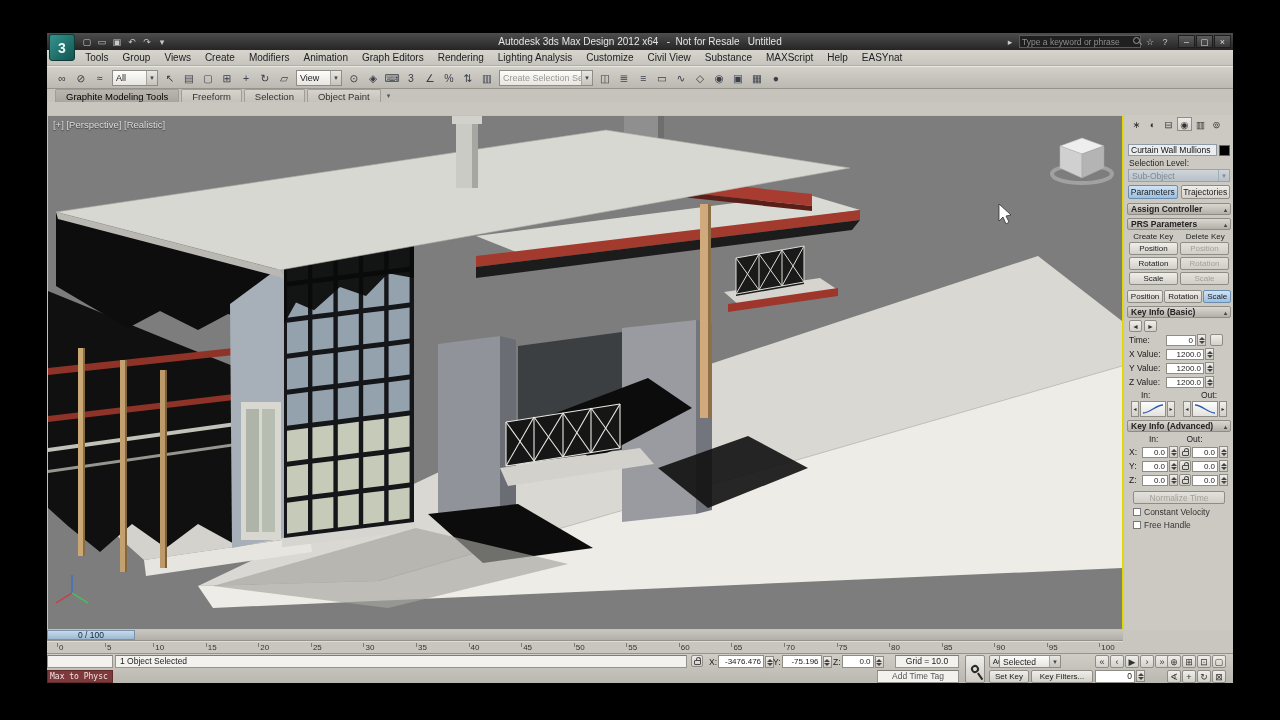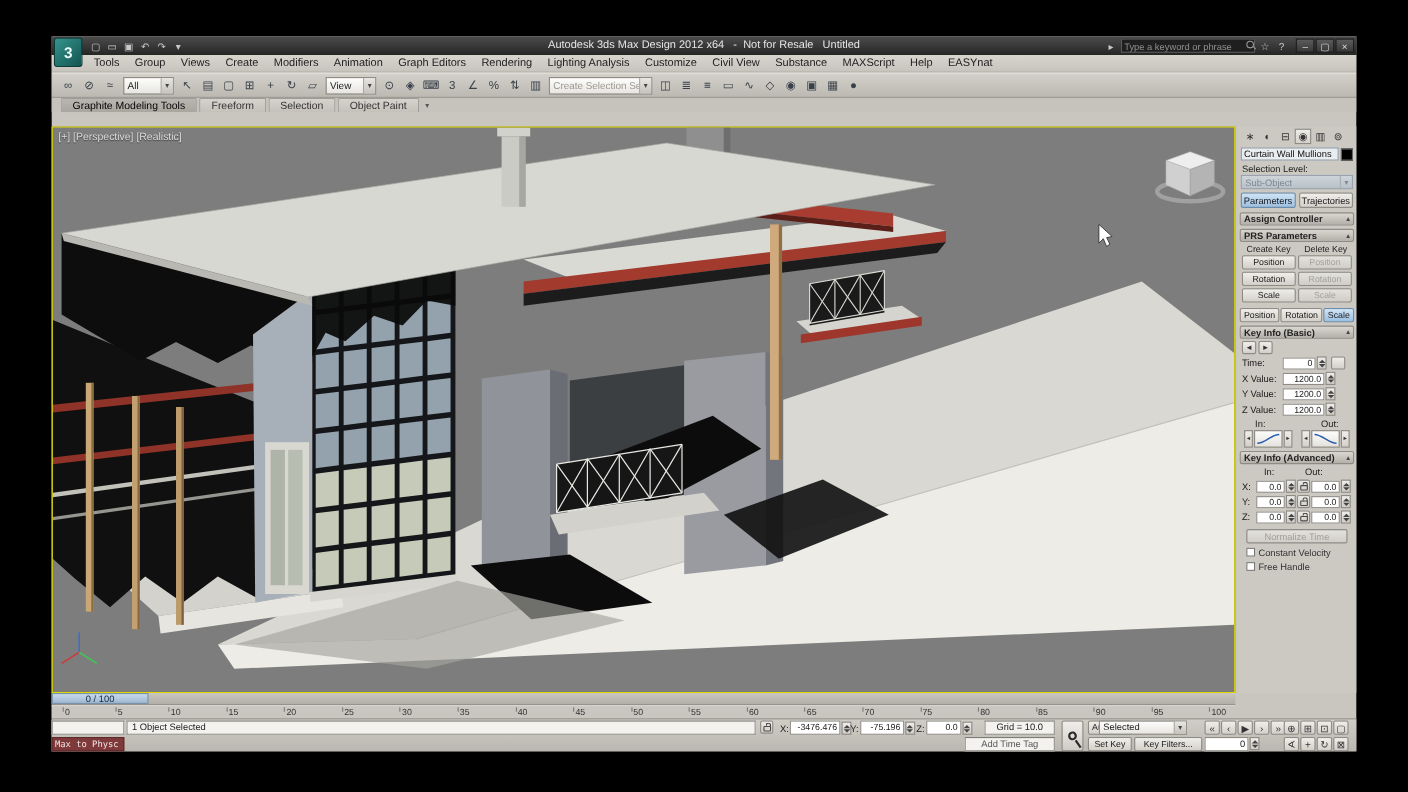--- a/index.html
+++ b/index.html
@@ -46,21 +46,21 @@
 
 
 #viewport{position:absolute;left:0;top:82px;width:1076px;height:515px;border:1px solid #ded800;background:#7d7d7d;overflow:hidden}
 .vp-label{position:absolute;left:5px;top:3px;color:#dcdcdc;font-size:9.5px;text-shadow:0 1px 1px #3c3c3c}
 
 
 #cmdpanel{position:absolute;left:1078px;top:82px;width:108px;height:515px;background:#ccc9c3;font-size:9px;padding:1px 2px;overflow:hidden}
 #cp-tabs{display:flex;gap:1px;padding:1px 0 2px 2px}
 .cptab{width:15px;height:14px;display:flex;align-items:center;justify-content:center;font-size:9.5px;color:#333;border:1px solid transparent}
 .cptab.active{background:linear-gradient(#ecebe7,#d4d1cb);border:1px solid #8f8c86}
-.cp-namerow{display:flex;align-items:center;gap:2px;margin:1px 1px 2px}
+.cp-namerow{display:flex;align-items:center;gap:2px;margin:11px 1px 2px}
 #objname{flex:1;height:12px;background:#e9edf0;border:1px solid #8f9aa5;font-size:8.5px;padding:0 2px;line-height:10px;white-space:nowrap;overflow:hidden;color:#111}
 .swatch{width:11px;height:11px;background:#000;border:1px solid #666;flex:none}
 .cp-label{font-size:8.5px;margin:1px 2px;color:#222}
 .cp-combo{height:13px;margin:0 1px 3px;display:flex;align-items:center;border:1px solid #9aa3ad;background:linear-gradient(#ced5da,#b8c1c8);color:#7d8893;font-size:8.5px;padding-left:3px}
 .cp-combo .ddarr{margin-left:auto;background:none;border-left:1px solid #a5aeb6;color:#7d8893}
 .cp-modes{display:flex;gap:3px;margin:0 1px 4px}
 .cp-modes .btn{flex:1;height:14px;font-size:8.5px}
 .btn{background:linear-gradient(#f0eeea,#d3d0ca);border:1px solid #8f8c86;border-radius:2px;color:#1a1a1a;font-family:inherit}
 .btn.blue{background:linear-gradient(#cfe3f5,#9cc0e2);border-color:#6a8cad}
 .btn.dis{color:#a3a099;background:linear-gradient(#e3e1dc,#d1cec8)}
@@ -113,21 +113,21 @@
 .coord{position:absolute;top:1px;display:flex;align-items:center;gap:1px}
 .clabel{font-size:8.5px;color:#222}
 .cfield{height:13px;background:#fff;border:1px solid #8f8c86;font-size:8px;text-align:right;padding:0 2px;line-height:11px}
 .gridfield{position:absolute;left:848px;top:1px;width:64px;height:13px;font-size:8.5px;line-height:11px;text-align:center;color:#222}
 .timetag{position:absolute;left:830px;top:16px;width:82px;height:13px;font-size:8.5px;line-height:11px;text-align:center;color:#555}
 .keybtn{position:absolute;left:918px;top:1px;width:20px;height:28px;display:flex;align-items:center;justify-content:center;background:linear-gradient(#f0eeea,#cfccc6);border:1px solid #8f8c86;border-radius:2px}
 .key-glyph{position:relative;width:8px;height:8px;border:2px solid #2a2a2a;border-radius:50%;transform:rotate(-35deg)}
 .key-glyph::after{content:'';position:absolute;left:1px;top:7px;width:2px;height:8px;background:#2a2a2a}
 .akey{position:absolute;left:942px;top:1px;width:40px;height:13px;font-size:8px}
 .skey{position:absolute;left:942px;top:16px;width:40px;height:13px;font-size:8px}
-.selcombo{position:absolute;left:952px;top:1px;width:80px;height:13px;display:flex;align-items:flex-start;border:1px solid #8f8c86;background:linear-gradient(#fdfdfc,#e7e5e0);font-size:8.5px}
+.selcombo{position:absolute;left:952px;top:1px;width:62px;height:13px;display:flex;align-items:center;border:1px solid #8f8c86;background:linear-gradient(#fdfdfc,#e7e5e0);font-size:8.5px}
 .selcombo span:first-child{flex:1;padding-left:3px}
 .kfilters{position:absolute;left:984px;top:16px;width:62px;height:13px;font-size:8px}
 #playback1{position:absolute;left:1048px;top:1px;display:flex;gap:1px}
 .framefield{position:absolute;left:1048px;top:16px;width:40px;height:13px;background:#fff;border:1px solid #8f8c86;font-size:8.5px;text-align:right;padding-right:2px;line-height:11px}
 .framespin{position:absolute;left:1089px;top:16px}
 #nav1{position:absolute;left:1120px;top:1px;display:flex;gap:1px}
 #nav2{position:absolute;left:1120px;top:16px;display:flex;gap:1px}
 .navbtn{width:14px;height:13px;display:flex;align-items:center;justify-content:center;font-size:9px;background:linear-gradient(#f0eeea,#d3d0ca);border:1px solid #8f8c86;border-radius:2px;color:#333}
 </style>
 </head>

